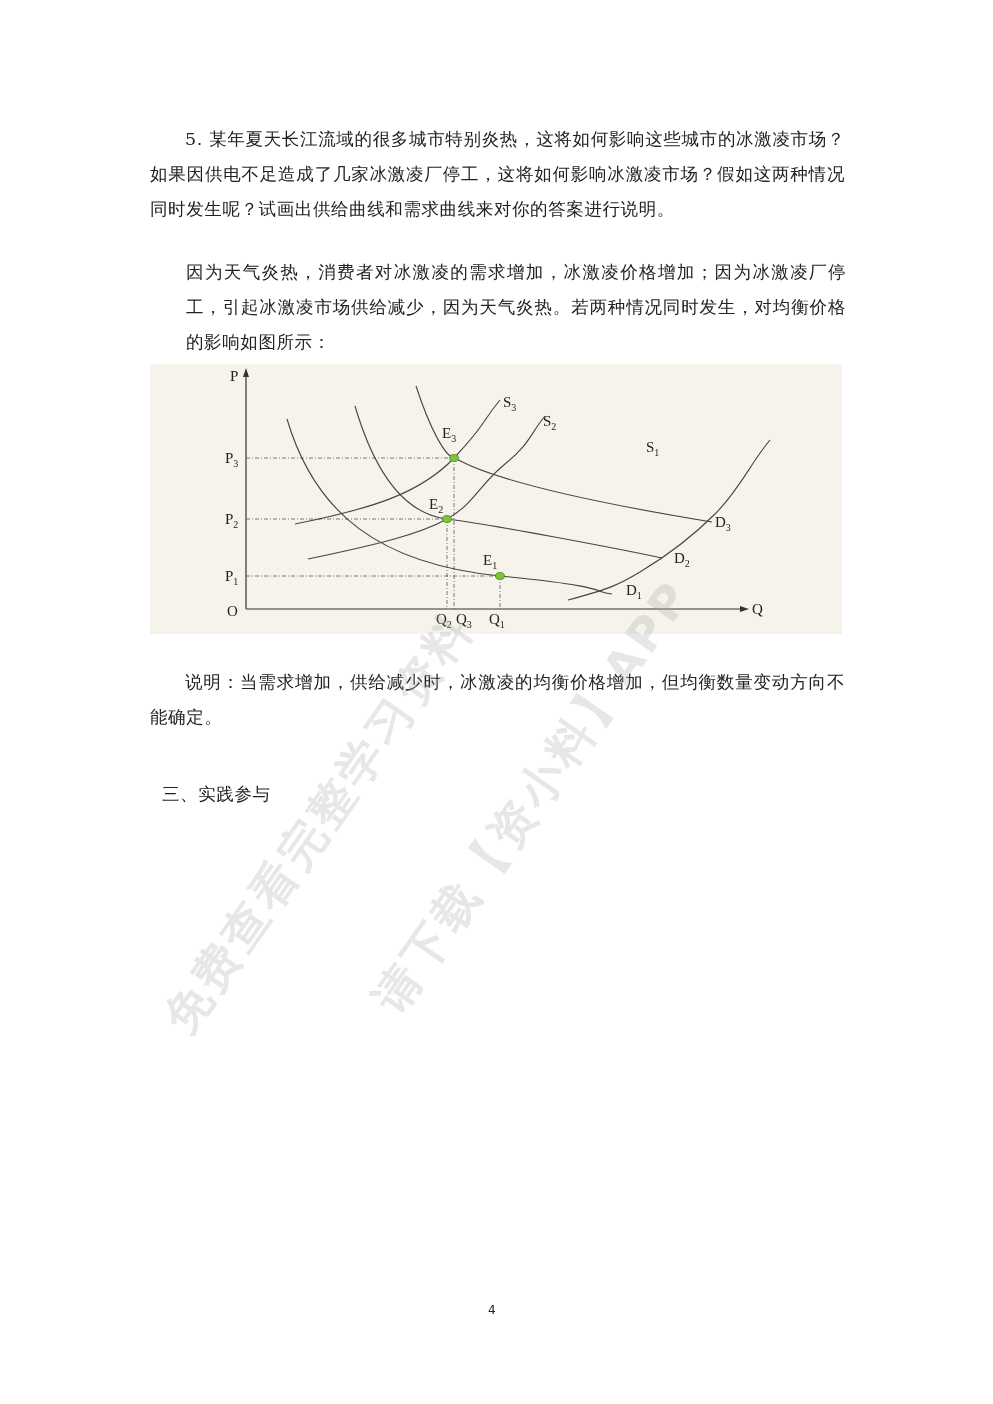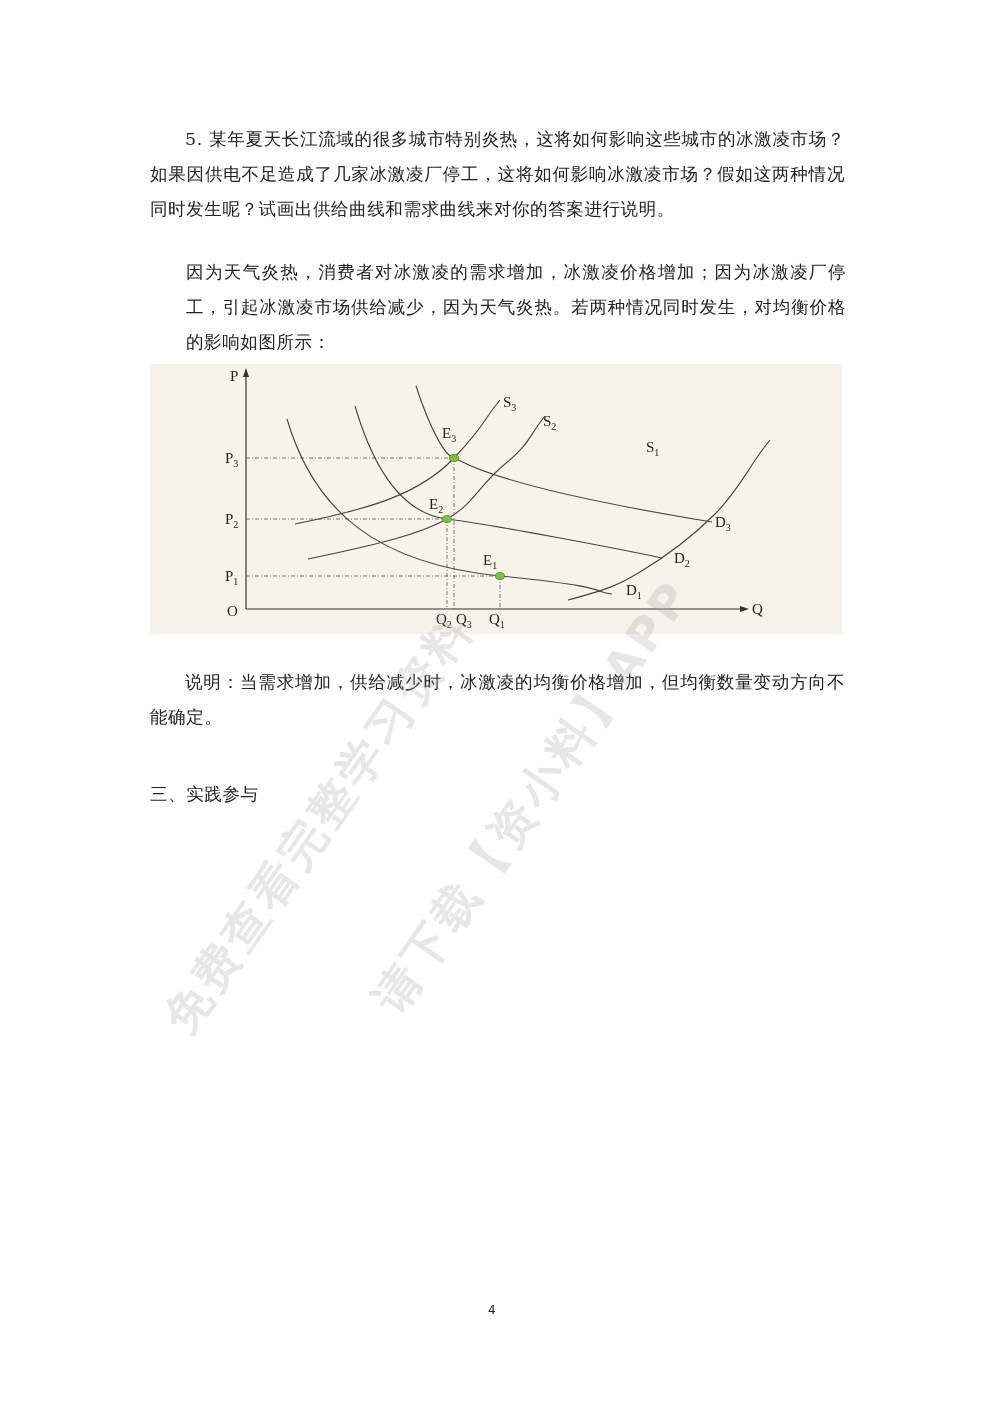--- a/index.html
+++ b/index.html
@@ -4,21 +4,21 @@
   <style>
     html, body { margin: 0; padding: 0; }
     body {
       width: 993px; height: 1404px; background: #ffffff; position: relative; overflow: hidden;
       font-family: "DejaVu Serif", "Liberation Serif", serif; color: #222;
     }
     .page { position: absolute; left: 0; top: 0; width: 993px; height: 1404px; }
     .para { position: absolute; left: 150px; width: 695px; font-size: 17.5px; line-height: 35px; letter-spacing: 0.6px; text-align: justify; margin: 0; }
     .indent { text-indent: 2em; }
     .answer { left: 186px; width: 660px; }
-    .para.tight { line-height: 27px; }
+    .para.tight { line-height: 27px; margin-left: 12px; }
     .chart-wrap { position: absolute; left: 150px; top: 364px; width: 692px; height: 270px; background: #f5f3ea; }
     .chart-wrap svg { position: absolute; left: 0; top: 0; }
     .pagenum { position: absolute; left: 488px; top: 1303px; font-family: "DejaVu Sans", sans-serif; font-size: 12px; }
     .watermark { position: absolute; left: 0; top: 0; width: 993px; height: 1404px; pointer-events: none; }
     .wm-text { position: absolute; font-family: "DejaVu Sans", sans-serif; font-weight: bold; color: rgba(170,170,170,0.28); font-size: 46px; white-space: nowrap; transform-origin: left top; transform: rotate(-55deg); letter-spacing: 4px; }
   </style>
 </head>
 <body>
 
 <div class="page">

